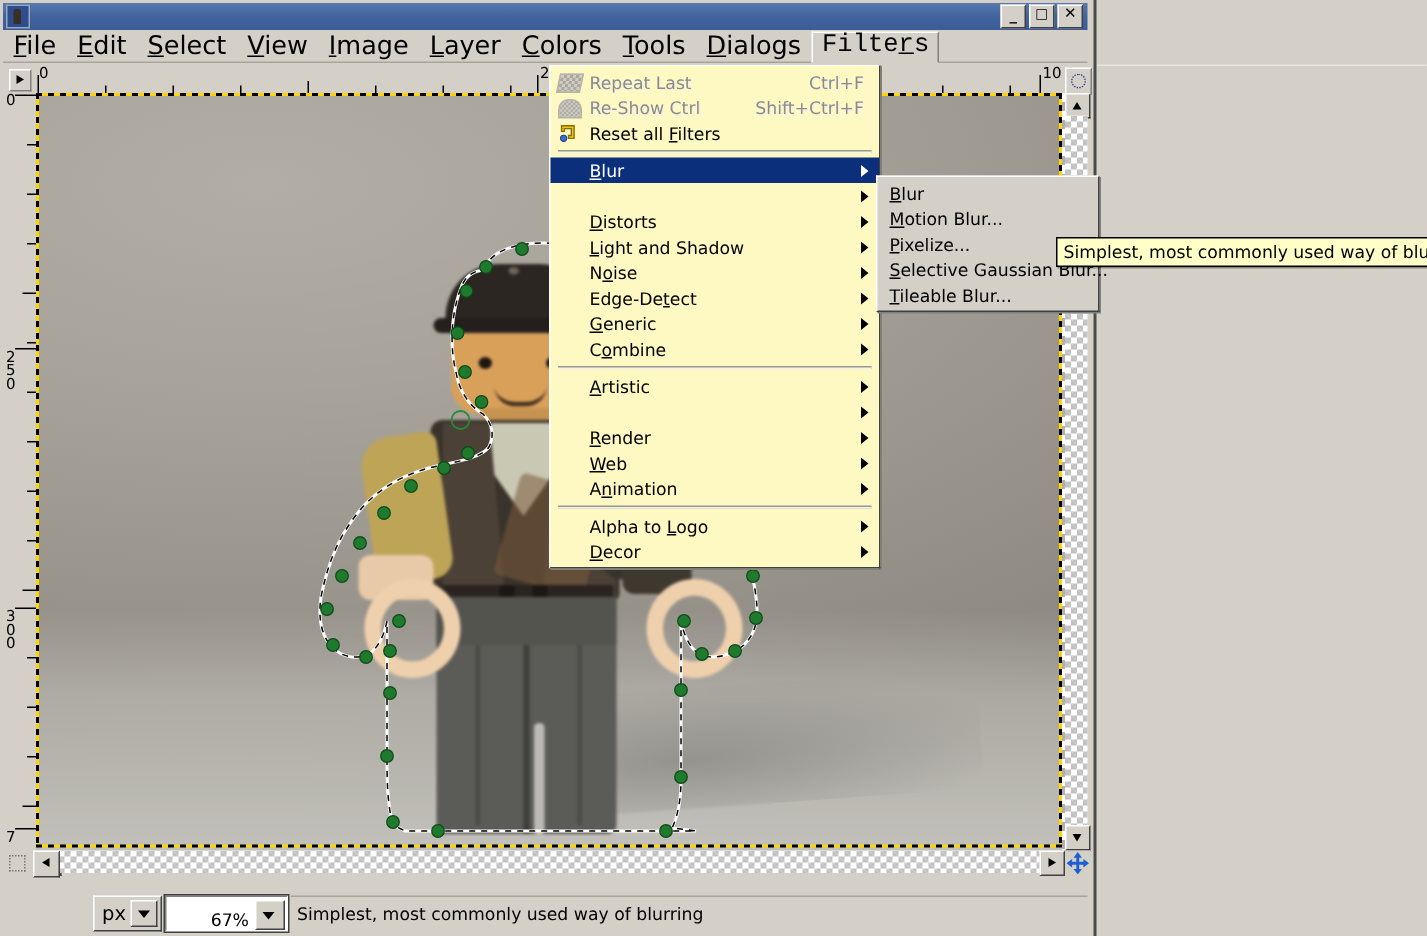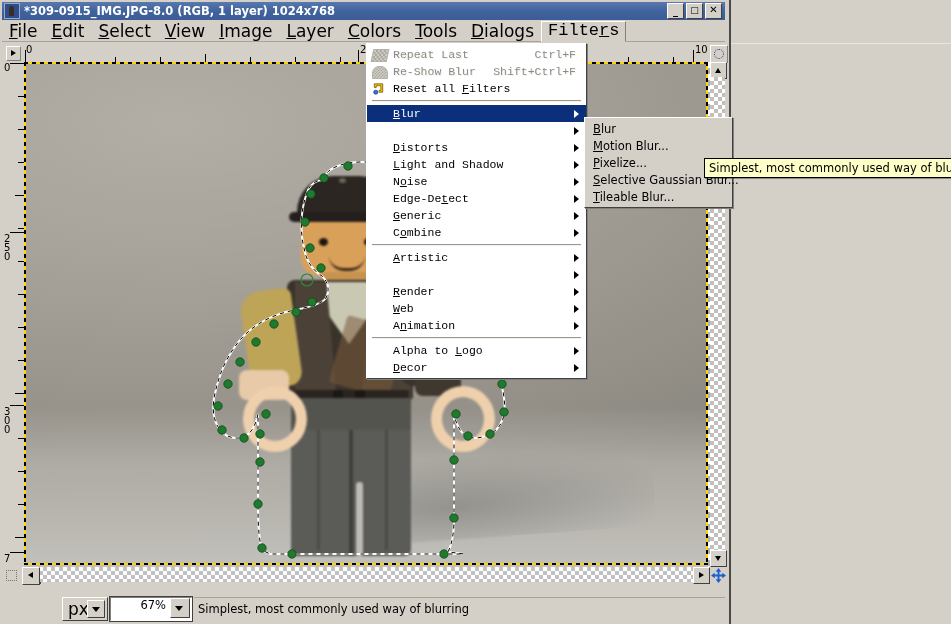--- a/index.html
+++ b/index.html
@@ -236,55 +236,55 @@
   #bottom-left-btn2{
     position:absolute;left:22px;top:567px;width:16px;height:16px;background:#d4d0c8;
     border-top:1px solid #fff;border-left:1px solid #fff;
     border-right:1px solid #404040;border-bottom:1px solid #404040;
   }
   #bottom-left-btn2:after{content:"";position:absolute;left:5px;top:4px;border-right:5px solid #000;border-top:3.5px solid transparent;border-bottom:3.5px solid transparent;}
   #unit-combo{position:absolute;left:62px;top:597px;width:44px;height:22px;
     background:#d4d0c8;border-top:1px solid #fff;border-left:1px solid #fff;
     border-right:1px solid #404040;border-bottom:1px solid #404040;
     display:flex;align-items:center;}
-  #unit-label{padding-left:5px;font-size:17px;}
+  #unit-label{padding-left:5px;font-size:13px;}
   #unit-arrow{
     position:absolute;right:2px;top:2px;width:16px;height:16px;background:#d4d0c8;
     border-top:1px solid #fff;border-left:1px solid #fff;
     border-right:1px solid #404040;border-bottom:1px solid #404040;
   }
   #unit-arrow:after{content:"";position:absolute;left:4px;top:6px;border-top:5px solid #000;border-left:4px solid transparent;border-right:4px solid transparent;}
 
   #zoom-combo{position:absolute;left:110px;top:597px;width:80px;height:22px;
     background:#fff;border-top:1px solid #808080;border-left:1px solid #808080;
     border-right:1px solid #fff;border-bottom:1px solid #fff;
-    outline:1px solid #404040;display:flex;align-items:flex-start;}
+    outline:1px solid #404040;display:flex;align-items:flex-end;}
   #zoom-value{flex:1;text-align:right;padding-right:4px;font-size:11.5px;}
   #zoom-arrow{
     width:18px;height:18px;margin-right:1px;background:#d4d0c8;position:relative;
     border-top:1px solid #fff;border-left:1px solid #fff;
     border-right:1px solid #404040;border-bottom:1px solid #404040;
   }
   #zoom-arrow:after{content:"";position:absolute;left:4px;top:7px;border-top:5px solid #000;border-left:4px solid transparent;border-right:4px solid transparent;}
 
   #statusbar{
     position:absolute;left:194px;top:597px;width:531px;height:22px;
     background:#d4d0c8;display:flex;align-items:center;
     border-top:1px solid #a8a49c;
   }
   #status-text{padding-left:4px;font-size:11.5px;white-space:nowrap;}
 
   
   #filters-menu{
     position:absolute;left:366px;top:43px;width:219px;
-    background:#ffffff;
+    background:#fef9c3;
     border-top:1px solid #ffffff;border-left:1px solid #ffffff;
     border-right:1px solid #404040;border-bottom:1px solid #404040;
     box-shadow:1px 1px 0 #808080;
-    z-index:80;padding:2px 0;font-family:Liberation Mono, monospace;
+    z-index:80;padding:2px 0;
   }
   .mrow{
     height:17px;display:flex;align-items:center;position:relative;
     padding-left:0;font-size:11.5px;white-space:nowrap;cursor:default;
   }
   .mrow .ico{width:26px;height:17px;position:relative;flex:none;}
   .mrow .lbl{flex:1;}
   .mrow .acc{color:#5a5a5a;padding-right:10px;font-size:11.5px;}
   .mrow.disabled .lbl,.mrow.disabled .acc{color:#8b8b87;text-shadow:1px 1px 0 #f2f0ea;}
   .mrow.sel{background:#0b2f7a;color:#fff;}
@@ -335,21 +335,20 @@
 <body>
 
 <div id="desktop">
   <div id="desk-right"></div>
   <div id="desk-line"></div>
 
   <div id="gimp-window">
 
     <div id="titlebar">
       <div id="title-icon"></div>
-      <div id="title-text">*309-0915_IMG.JPG-8.0 (RGB, 1 layer) 1024x768</div>
       <div class="tb-btns">
         <div class="tb-btn tb-min">
             <i>_</i>
           </div>
         <div class="tb-btn tb-max">
             <i>□</i>
           </div>
         <div class="tb-btn tb-close">
             <i>✕</i>
           </div>
@@ -582,21 +581,21 @@
             <span class="ico-tile"></span>
           </span>
         <span class="lbl">Repeat Last</span>
         <span class="acc">Ctrl+F</span>
       </div>
 
       <div class="mrow disabled">
         <span class="ico">
             <span class="ico-tile2"></span>
           </span>
-        <span class="lbl">Re-Show Blur</span>
+        <span class="lbl">Re-Show Ctrl</span>
         <span class="acc">Shift+Ctrl+F</span>
       </div>
 
       <div class="mrow">
         <span class="ico">
           <svg class="ico-reset" viewBox="0 0 14 14">
               <path d="M2 2 h9 v9 h-4 v-2 h2 v-5 h-5 v2 h-2z" fill="#f2c21a" stroke="#8a6d00" stroke-width="1"></path>
               <circle cx="3.5" cy="11" r="2.2" fill="#3b6fd4" stroke="#1b3f8a" stroke-width="0.8"></circle>
             </svg>
         </span>

